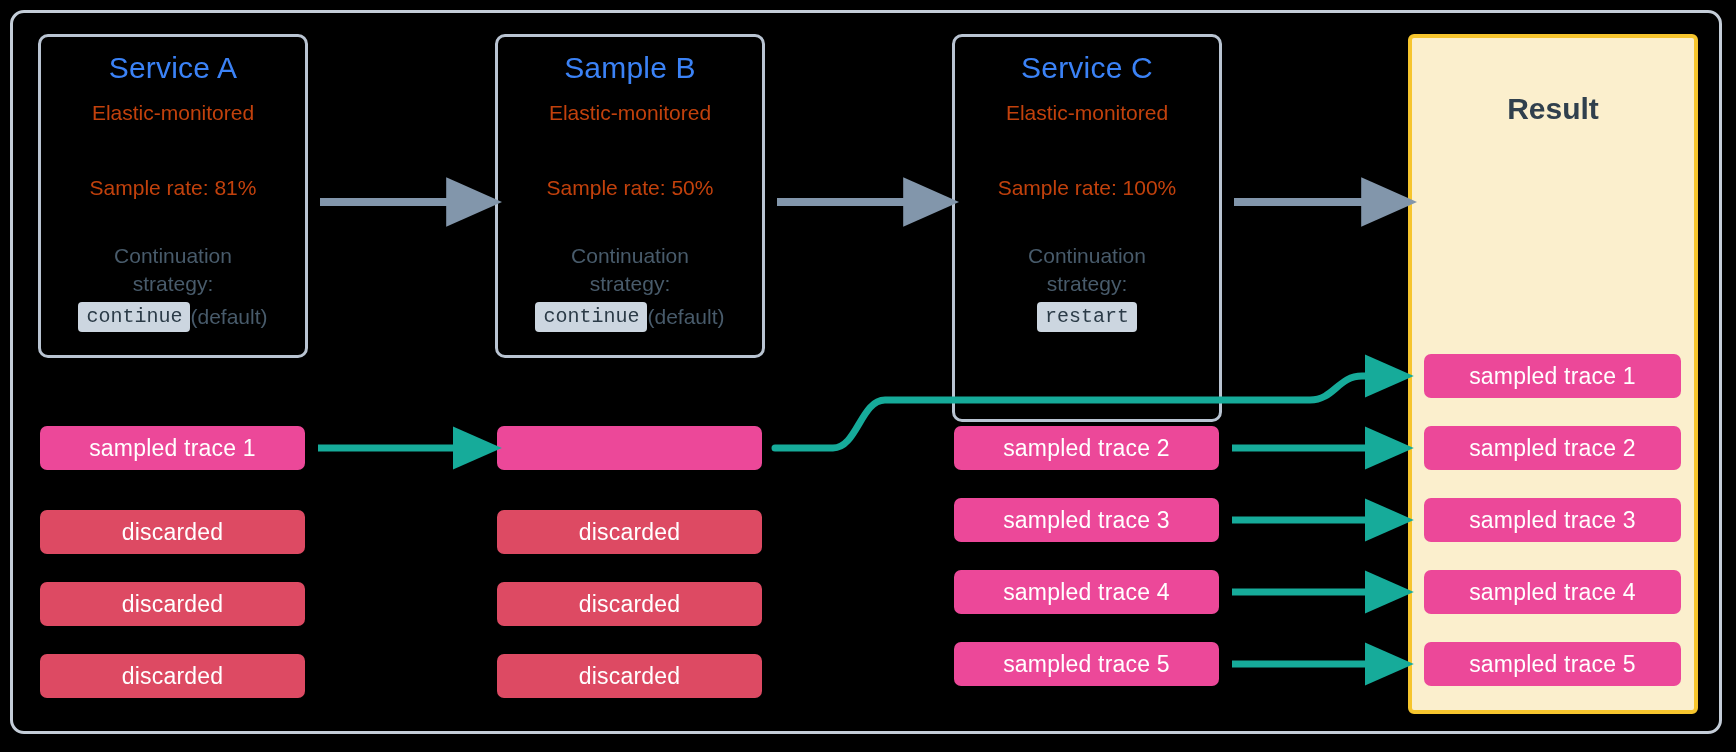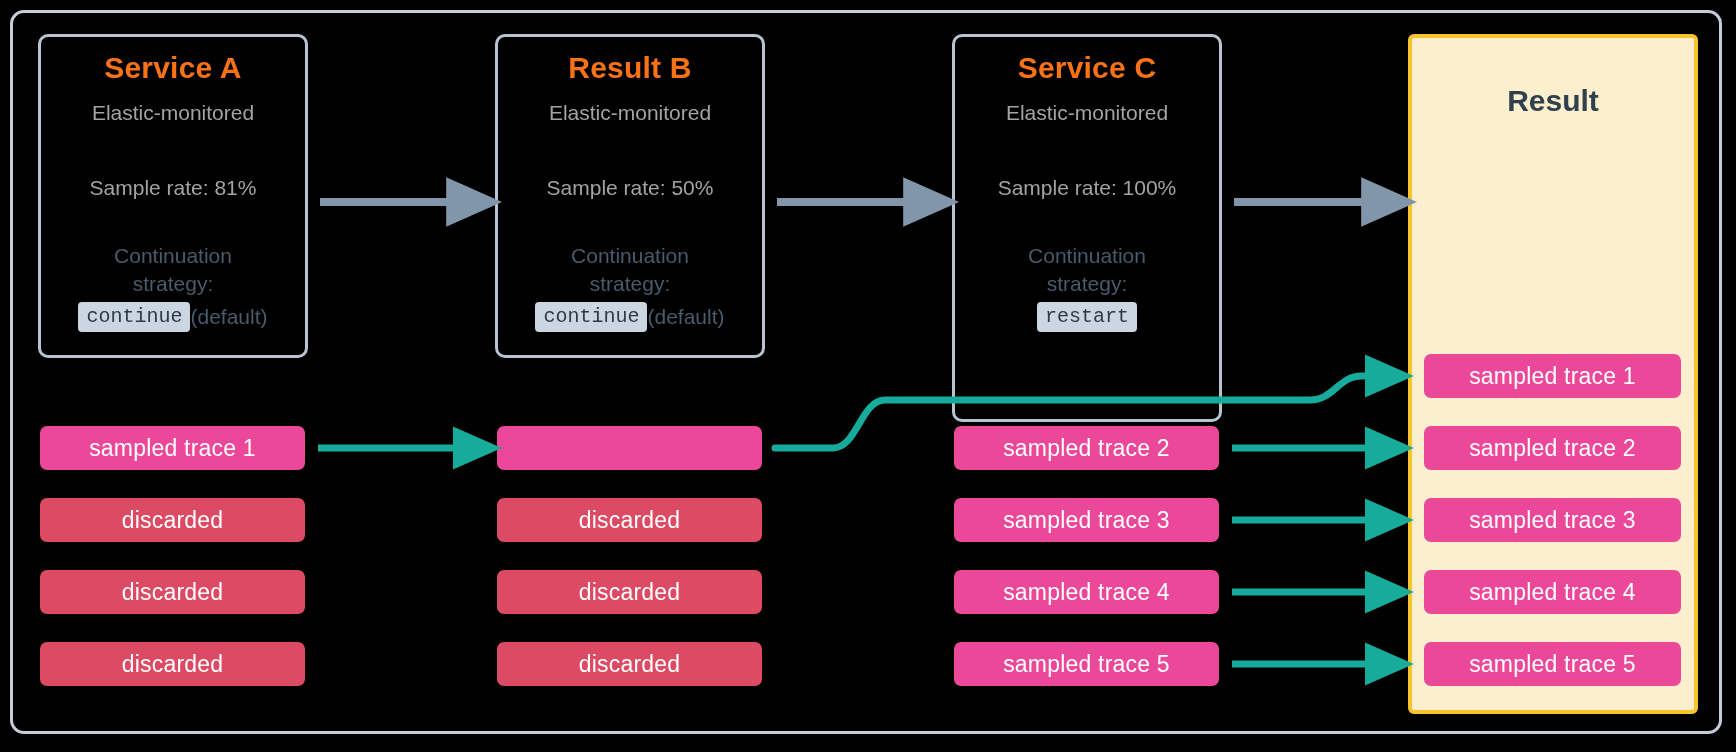--- a/index.html
+++ b/index.html
@@ -24,25 +24,25 @@
   .service-card{
     position:absolute;
     box-sizing:border-box;
     border:3px solid #b9c4d2;
     border-radius:10px;
     background:transparent;
     text-align:center;
     padding-top:14px;
   }
   .svc-title{
-    font-size:30px;font-weight:bold;color:#f97316;
+    font-size:30px;font-weight:normal;color:#3b82f6;
     letter-spacing:.2px;line-height:1.15;margin:0 0 14px 0;
   }
   .svc-line{
-    font-size:21px;color:#a3a3a3;line-height:1.2;margin:8px;
+    font-size:21px;color:#c2410c;line-height:1.2;margin:8px;
   }
   .svc-gap-a{height:34px;}
   .svc-gap-b{height:34px;}
   .svc-strategy{
     font-size:21px;color:#485b6b;line-height:1.36;margin:0;
   }
   .svc-code-row{
     margin-top:3px;display:flex;align-items:center;justify-content:center;
   }
   code.chip{
@@ -61,36 +61,36 @@
   .result-panel{
     position:absolute;
     box-sizing:border-box;
     border:4px solid #f6c52d;
     border-radius:6px;
     background:#fbefcd;
     text-align:center;
   }
   .result-title{
     font-size:30px;font-weight:bold;color:#30404d;
-    margin:0;padding-top:46px;
+    margin:8px;padding-top:46px;
   }
 
   
   .pill{
     position:absolute;
     box-sizing:border-box;
     border-radius:7px;
     display:flex;align-items:center;justify-content:center;
     color:#ffffff;
     font-size:23px;
     letter-spacing:.2px;
     white-space:nowrap;
   }
   .pill.sampled{background:#ec4899;}
-  .pill.discarded{background:#dd4a63;}
+  .pill.discarded{background:#dd4a63;margin-top:12px;}
 
   
   #wires{position:absolute;left:0;top:0;width:1736px;height:752px;pointer-events:none;}
 </style>
 </head>
 <body>
 
 <div id="stage">
 
   <div class="outer-frame"></div>
@@ -103,21 +103,21 @@
     <div class="svc-gap-b"></div>
     <div class="svc-strategy">Continuation</div>
     <div class="svc-strategy">strategy:</div>
     <div class="svc-code-row">
       <code class="chip">continue</code>
       <span class="chip-note">(default)</span>
     </div>
   </div>
 
   <div class="service-card" style="left:495px;top:34px;width:270px;height:324px;">
-    <div class="svc-title">Result B</div>
+    <div class="svc-title">Sample B</div>
     <div class="svc-line">Elastic-monitored</div>
     <div class="svc-gap-a"></div>
     <div class="svc-line">Sample rate: 50%</div>
     <div class="svc-gap-b"></div>
     <div class="svc-strategy">Continuation</div>
     <div class="svc-strategy">strategy:</div>
     <div class="svc-code-row">
       <code class="chip">continue</code>
       <span class="chip-note">(default)</span>
     </div>

